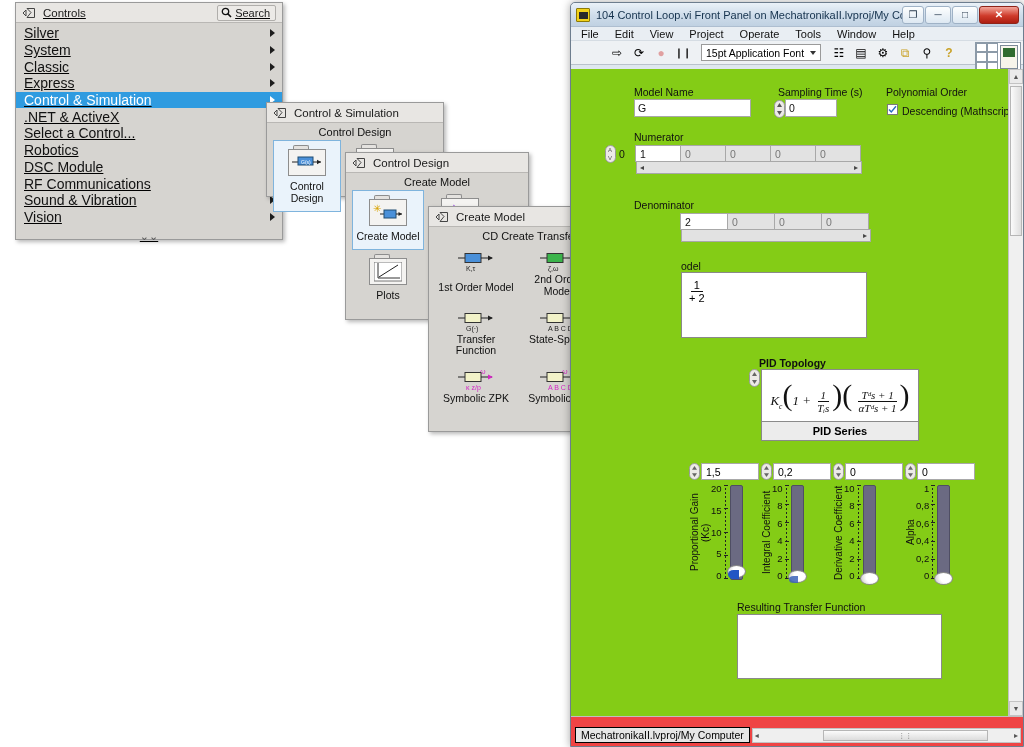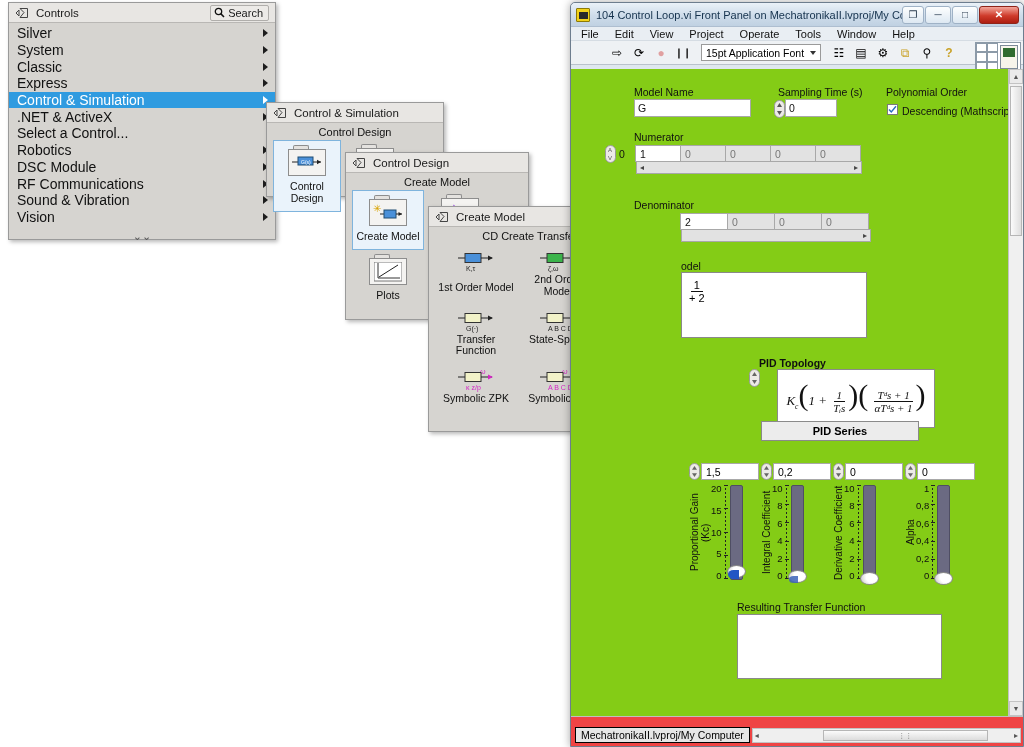--- a/index.html
+++ b/index.html
@@ -260,21 +260,21 @@
   }
   .frac { display:inline-flex; flex-direction:column; align-items:center; vertical-align:middle; }
   .frac .num { border-bottom:1px solid #111; padding:0 3px; font-size:11px;}
   .frac .den { padding:0 3px; font-size:11px;}
   .paren { font-size:30px; font-family:"Liberation Serif",serif; font-style:normal; line-height:0.8; }
   sub { font-size:7.5px; }
 </style>
 </head>
 <body>
 
-<div class="palette" id="p-root" style="left:8px; top:2px; width:268px; height:238px;">
+<div class="palette" id="p-root" style="left:15px; top:2px; width:268px; height:238px;text-decoration:underline;">
   <div class="pal-head">
     <span class="pin-icon">
       <svg width="14" height="12" viewBox="0 0 14 12">
         <path d="M1 6 L4 3 L4 9 Z" fill="none" stroke="#444" stroke-width="1"></path>
         <path d="M5 1.5 L12.5 1.5 L12.5 10.5 L5 10.5" fill="none" stroke="#444" stroke-width="1"></path>
         <path d="M5 1.5 L9 5.5 L5 10.5" fill="none" stroke="#444" stroke-width="1"></path>
       </svg>
     </span>
     <span>Controls</span>
     <span class="search-btn">
@@ -658,21 +658,21 @@
     </div>
 
     <div class="abs lbl bold" style="left:188px; top:288px;">PID Topology</div>
     <div class="abs" style="left:178px; top:300px;">
       <svg width="11" height="18" viewBox="0 0 11 18">
         <rect x="0.5" y="0.5" width="10" height="17" rx="5" fill="#eceae7" stroke="#9a9a9a"></rect>
         <polygon points="5.5,3 8,7 3,7" fill="#666"></polygon>
         <polygon points="5.5,15 8,11 3,11" fill="#666"></polygon>
       </svg>
     </div>
-    <div class="abs white-box" style="left:190px; top:300px; width:158px; height:59px; display:flex;align-items:center;justify-content:center;margin-left:16px;">
+    <div class="abs white-box" style="left:190px; top:300px; width:158px; height:59px; display:flex;align-items:center;justify-content:center;">
       <span class="formula">
         <span>K<sub>c</sub></span><span class="paren">(</span><span>1</span> +
         <span class="frac">
           <span class="num">1</span>
           <span class="den">Tᵢs</span>
         </span><span class="paren">)</span><span class="paren">(</span>
         <span class="frac">
           <span class="num">Tᵈs + 1</span>
           <span class="den">αTᵈs + 1</span>
         </span><span class="paren">)</span>

